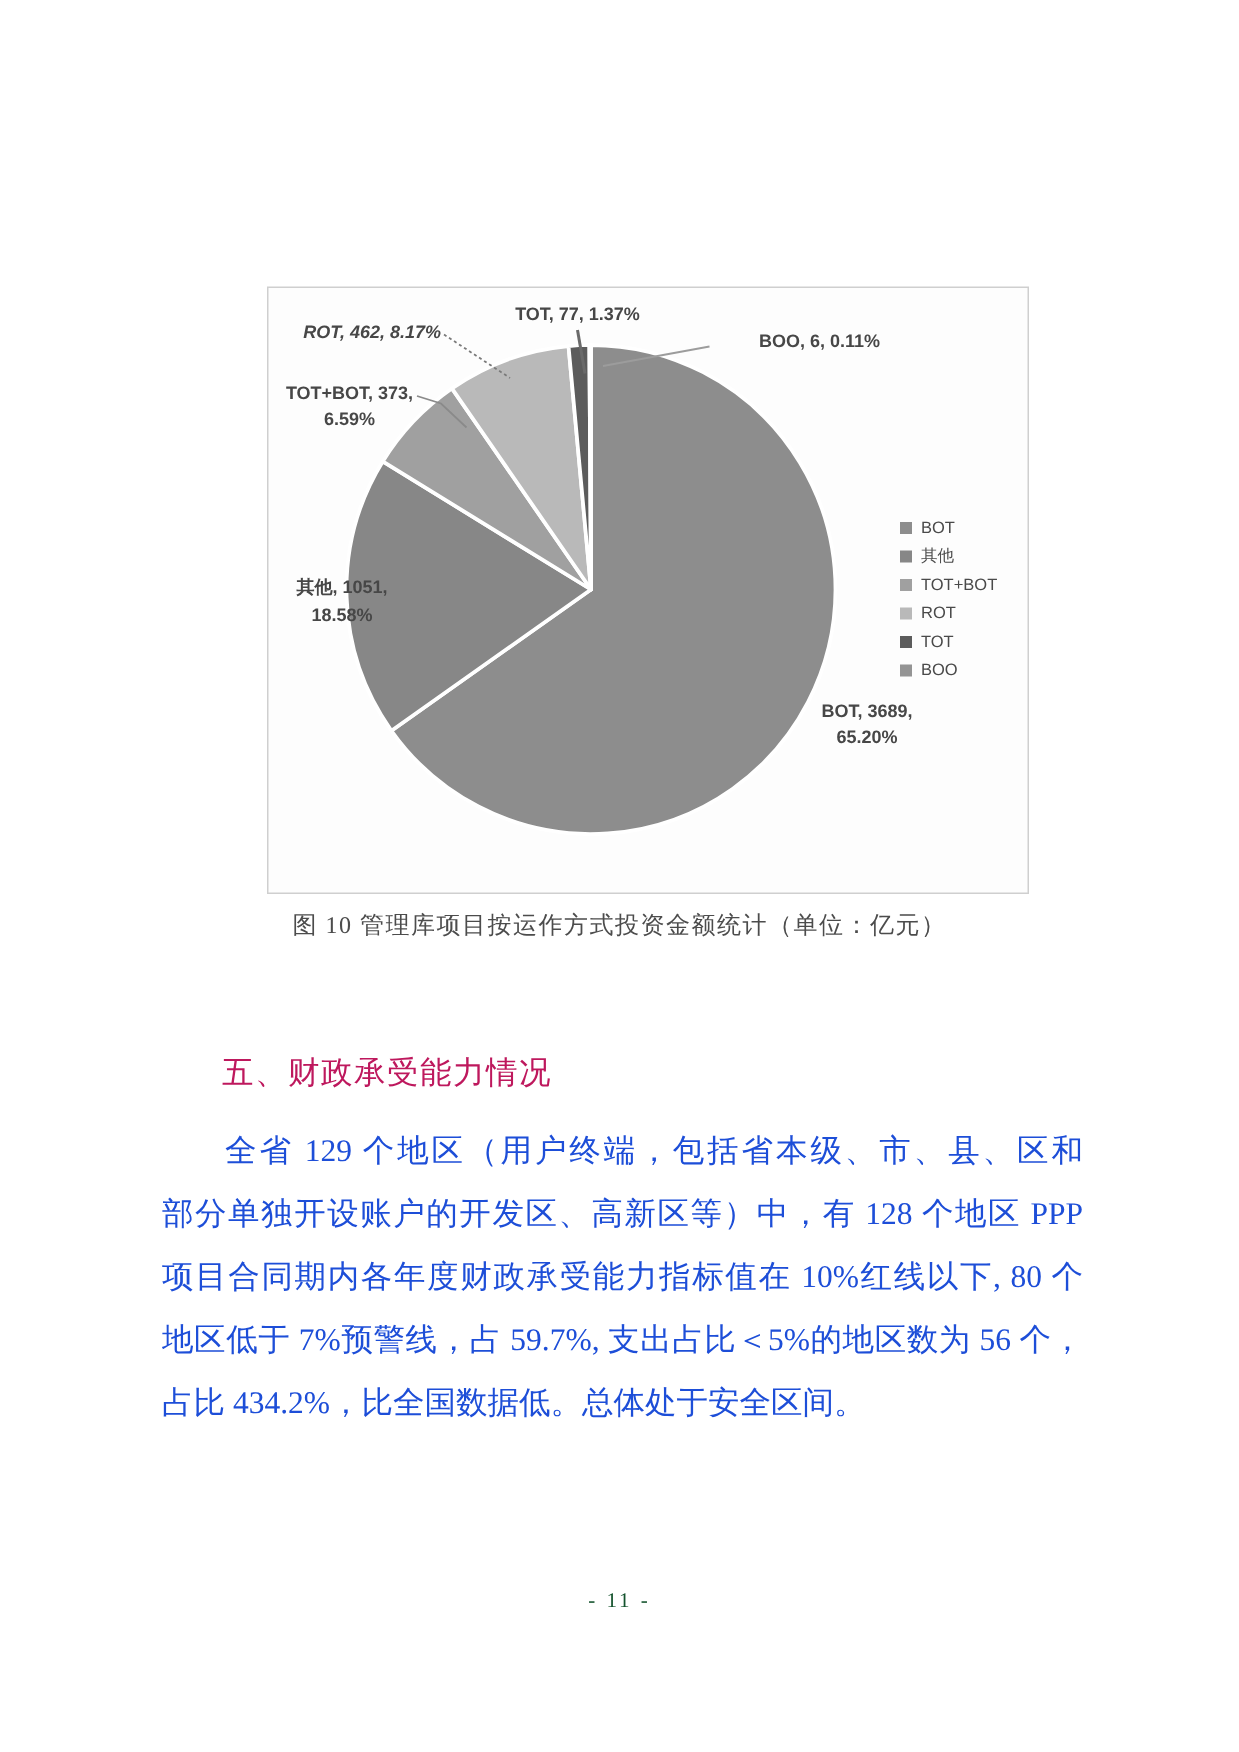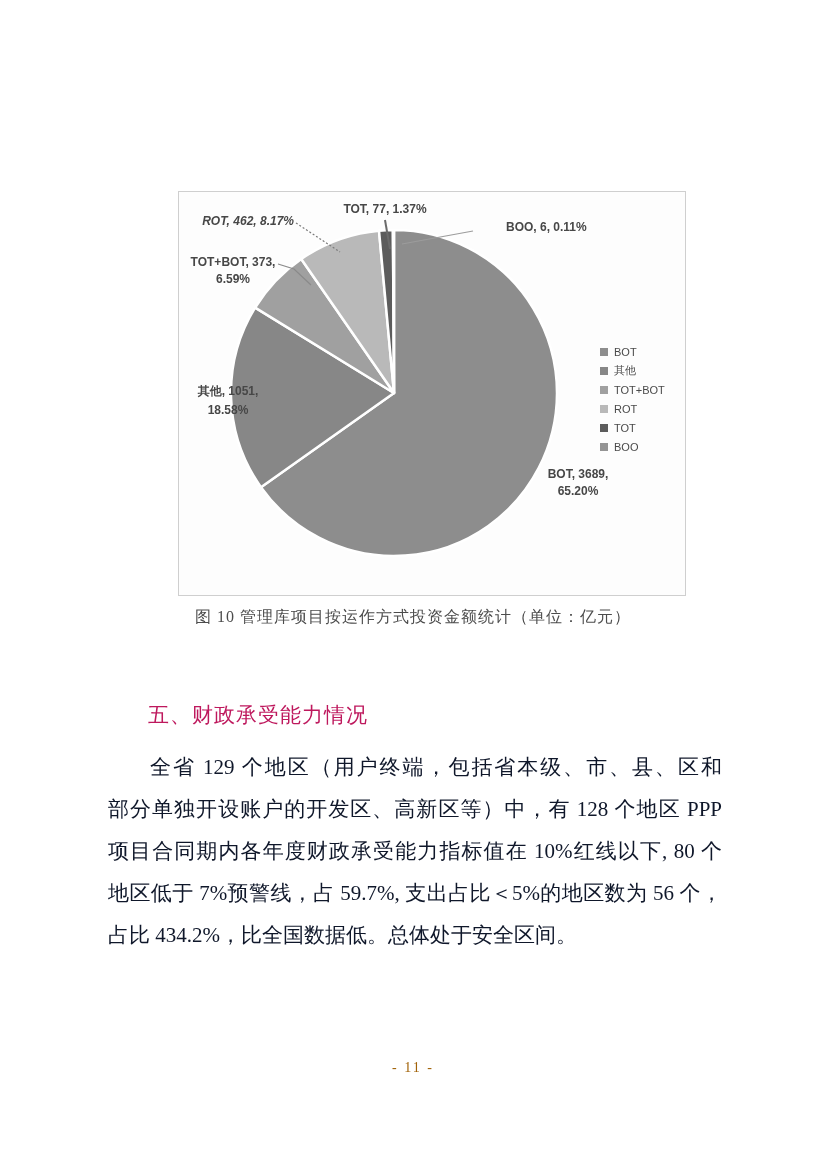--- a/index.html
+++ b/index.html
@@ -33,29 +33,29 @@
     position:absolute;left:0;top:607px;width:100%;text-align:center;
     font-size:16px;letter-spacing:1px;color:#4c4c4c;
   }
   .heading{
     position:absolute;left:148px;top:701px;margin:0;
     font-family:"Liberation Sans","DejaVu Sans",sans-serif;
     font-size:21px;font-weight:normal;color:#be185d;letter-spacing:1px;
   }
   .para{position:absolute;left:108px;top:746px;width:614px;}
   .para .line{
-    height:42px;line-height:42px;font-size:21px;color:#0f172a;
+    height:42px;line-height:42px;font-size:21px;color:#1d4ed8;
     text-align:justify;text-align-last:justify;text-justify:inter-character;
     white-space:nowrap;
   }
   .para .line.first{text-indent:42px;}
   .para .line.last{text-align-last:left;}
   .page-number{
     position:absolute;left:0;top:1060px;width:100%;text-align:center;
-    font-size:14px;color:#a16207;letter-spacing:2px;
+    font-size:14px;color:#14532d;letter-spacing:2px;
   }
 </style>
 </head>
 <body>
 
 <div class="page">
 
   <div class="chart-box">
     <svg width="506" height="403" viewBox="0 0 506 403">
       <g id="pie-slices">

